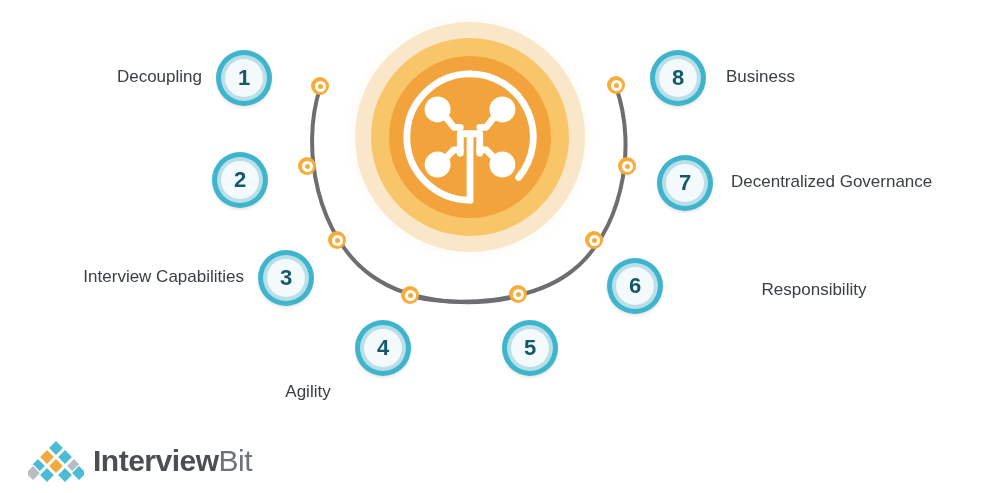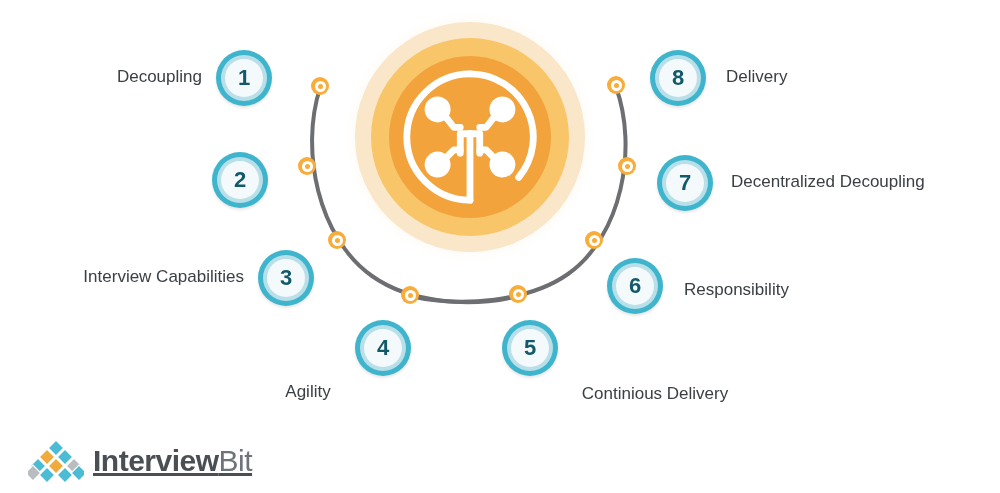--- a/index.html
+++ b/index.html
@@ -77,21 +77,21 @@
     position:absolute;color:#3b4044;font-size:17px;line-height:1;
     white-space:nowrap;
   }
   .label.r{text-align:right;}
   .label.l{text-align:left;}
   .label.c{text-align:center;}
 
   
   .logo{position:absolute;left:28px;top:437px;height:48px;display:flex;align-items:center;}
   .logo-mark{width:56px;height:42px;margin-right:9px;}
-  .logo-text{font-size:30px;font-weight:bold;color:#4a4f54;letter-spacing:-0.5px;line-height:1;text-decoration:underline;}
+  .logo-text{font-size:30px;font-weight:bold;color:#4a4f54;letter-spacing:-0.5px;line-height:1;}
   .logo-text .bit{font-weight:normal;color:#6e747a;}
 </style>
 </head>
 <body>
 
 <div id="stage">
 
   <svg class="arc-layer" viewBox="0 0 1000 493" xmlns="http://www.w3.org/2000/svg">
     <path d="M320 88 C 300 150, 318 238, 372 276 C 410 303, 470 308, 518 296" fill="none" stroke="#6d6e71" stroke-width="4" stroke-linecap="round"></path>
     <path d="M616 87 C 638 148, 622 236, 568 274 C 530 301, 462 308, 410 296" fill="none" stroke="#6d6e71" stroke-width="4" stroke-linecap="round"></path>
@@ -160,42 +160,41 @@
       <div class="badge-core">4</div>
     </div>
   </div>
   <div class="label c" style="left:228px;top:383px;width:160px;">Agility</div>
 
   <div class="badge" style="left:502px;top:320px;">
     <div class="badge-mid">
       <div class="badge-core">5</div>
     </div>
   </div>
-  <div class="label c" style="left:562px;top:385px;width:186px;">Continious Delivery</div>
 
   <div class="badge" style="left:607px;top:258px;">
     <div class="badge-mid">
       <div class="badge-core">6</div>
     </div>
   </div>
-  <div class="label l" style="left:684px;top:281px;width:260px;">Responsibility</div>
+  <div class="label l" style="left:684px;top:281px;width:260px;text-align:center;">Responsibility</div>
 
   <div class="badge" style="left:657px;top:155px;">
     <div class="badge-mid">
       <div class="badge-core">7</div>
     </div>
   </div>
-  <div class="label l" style="left:731px;top:173px;width:270px;">Decentralized Decoupling</div>
+  <div class="label l" style="left:731px;top:173px;width:270px;">Decentralized Governance</div>
 
   <div class="badge" style="left:650px;top:50px;">
     <div class="badge-mid">
       <div class="badge-core">8</div>
     </div>
   </div>
-  <div class="label l" style="left:726px;top:68px;width:200px;">Delivery</div>
+  <div class="label l" style="left:726px;top:68px;width:200px;">Business</div>
 
   <div class="logo">
     <svg class="logo-mark" viewBox="0 0 56 42" xmlns="http://www.w3.org/2000/svg">
       <g stroke="#ffffff" stroke-width="1.2">
 
         <rect x="22.5" y="2.5" width="11" height="11" fill="#4cbcd4" transform="rotate(45 28 8)"></rect>
 
         <rect x="13.5" y="11.5" width="11" height="11" fill="#f0ab3e" transform="rotate(45 19 17)"></rect>
         <rect x="31.5" y="11.5" width="11" height="11" fill="#4cbcd4" transform="rotate(45 37 17)"></rect>
 

